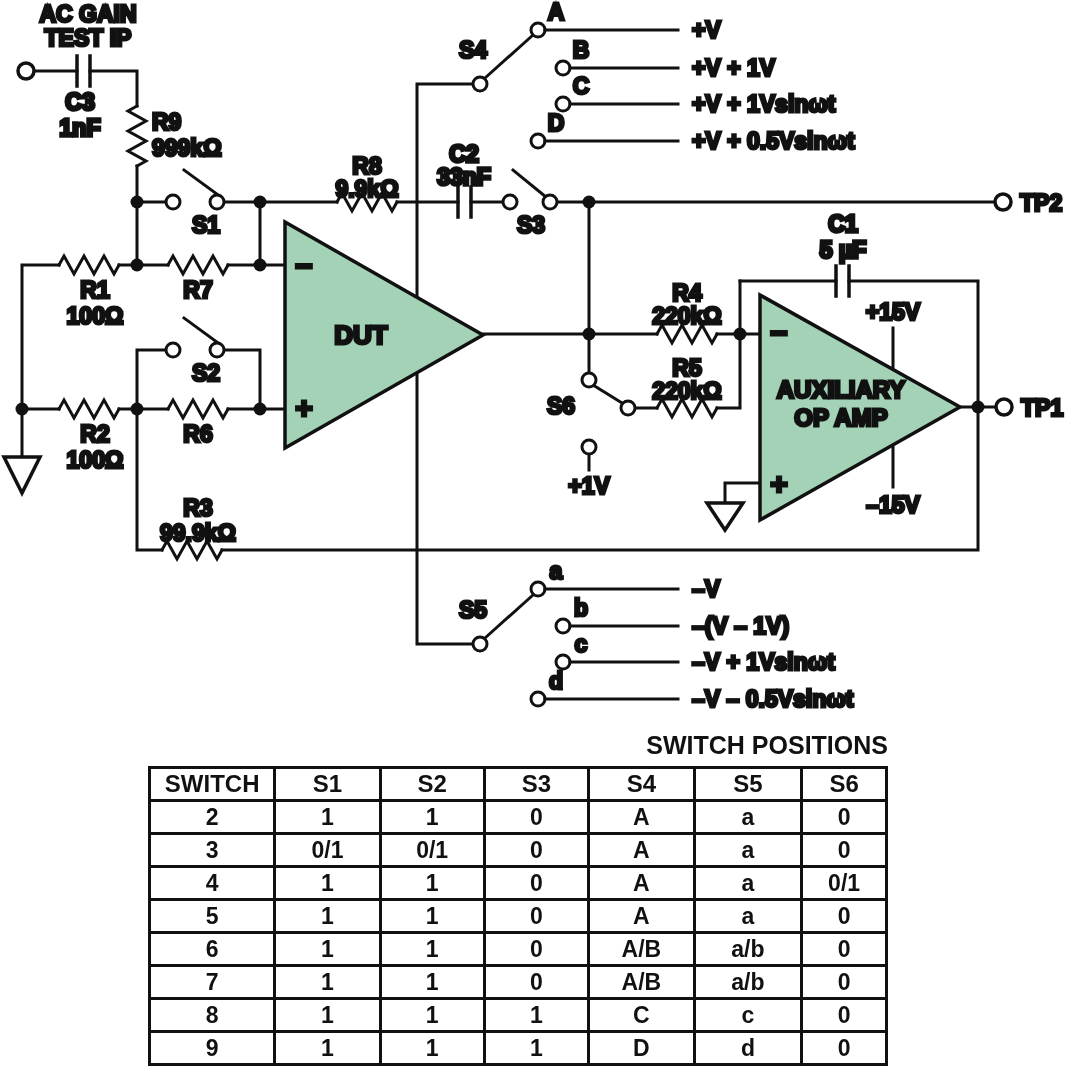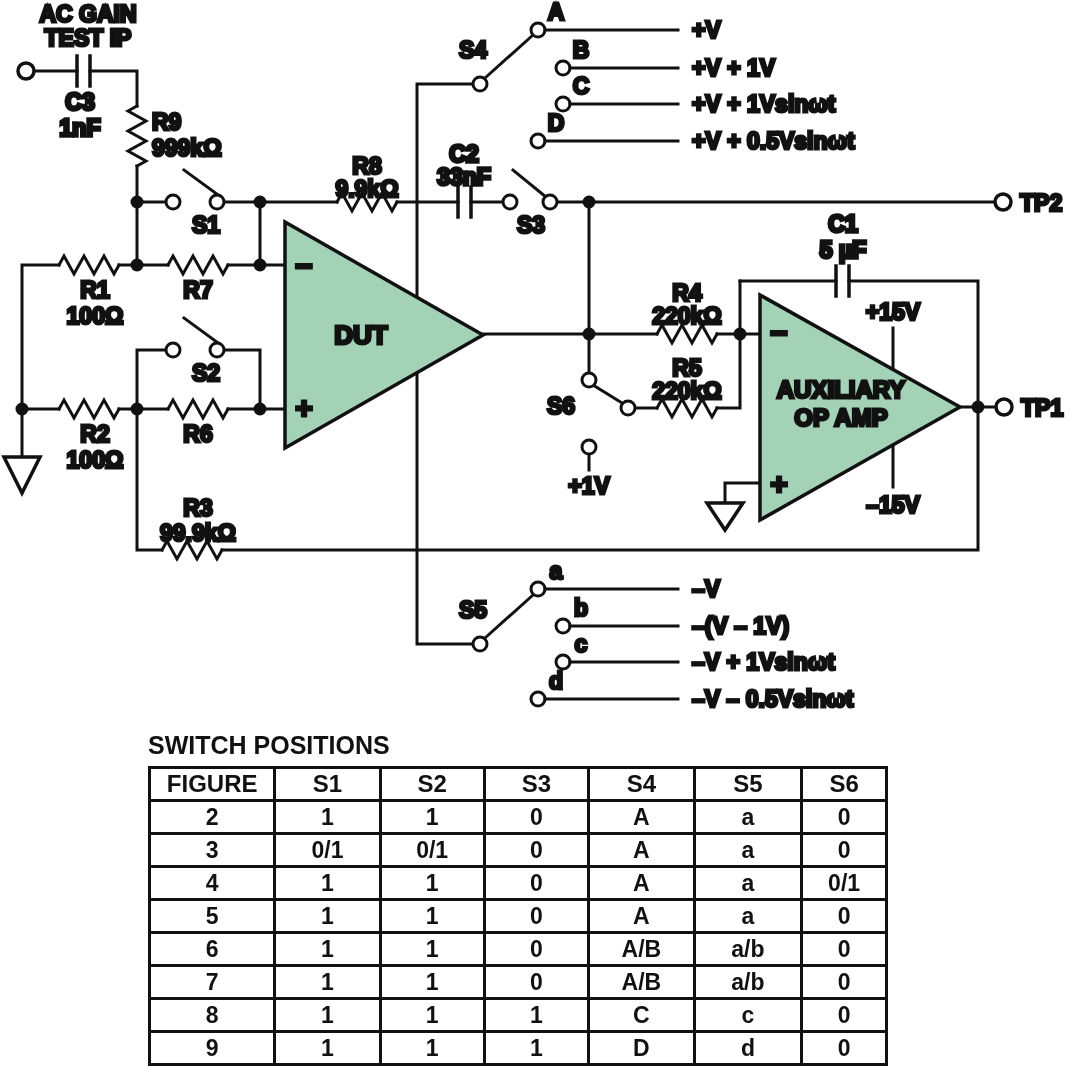--- a/index.html
+++ b/index.html
@@ -4,21 +4,21 @@
 <style>
   html,body{margin:0;padding:0;background:#ffffff;}
   #stage{position:relative;width:1072px;height:1082px;background:#fff;overflow:hidden;
          font-family:"Liberation Sans",sans-serif;}
   #circuit{position:absolute;left:0;top:0;}
   svg text{font-family:"Liberation Sans",sans-serif;font-weight:bold;fill:#111;}
   .lbl{font-size:23px;}
   .big{font-size:26px;}
   .pm{font-size:30px;}
   .aux{font-size:24px;}
-  #table-title{position:absolute;left:148px;top:731px;width:740px;text-align:left;
+  #table-title{position:absolute;left:148px;top:731px;width:740px;text-align:right;
                font-size:25px;font-weight:bold;color:#111;}
   #switch-table{position:absolute;left:148px;top:766px;width:740px;border-collapse:collapse;}
   #switch-table th,#switch-table td{border:3px solid #111;text-align:center;vertical-align:middle;
                height:30px;padding:0;font-weight:bold;color:#111;}
   #switch-table th{font-size:24px;}
   #switch-table td{font-size:23px;}
   .w-fig{width:17%;} .w-s1{width:14.3%;} .w-s2{width:14.1%;} .w-s3{width:14.2%;}
   .w-s4{width:14.3%;} .w-s5{width:14.6%;} .w-s6{width:11.5%;}
 </style>
 </head>
@@ -241,21 +241,21 @@
     <circle cx="1004" cy="407" r="8" fill="#fff" stroke-width="3.5"></circle>
     <text class="lbl" x="1021" y="416">TP1</text>
   </g>
 </svg>
 
 <div id="table-title">SWITCH POSITIONS</div>
 
 <table id="switch-table">
   <tbody>
         <tr>
-    <th class="w-fig">FIGURE</th>
+    <th class="w-fig">SWITCH</th>
     <th class="w-s1">S1</th>
     <th class="w-s2">S2</th>
     <th class="w-s3">S3</th>
     <th class="w-s4">S4</th>
     <th class="w-s5">S5</th>
     <th class="w-s6">S6</th>
   </tr>
   <tr>
     <td>2</td>
     <td>1</td>

